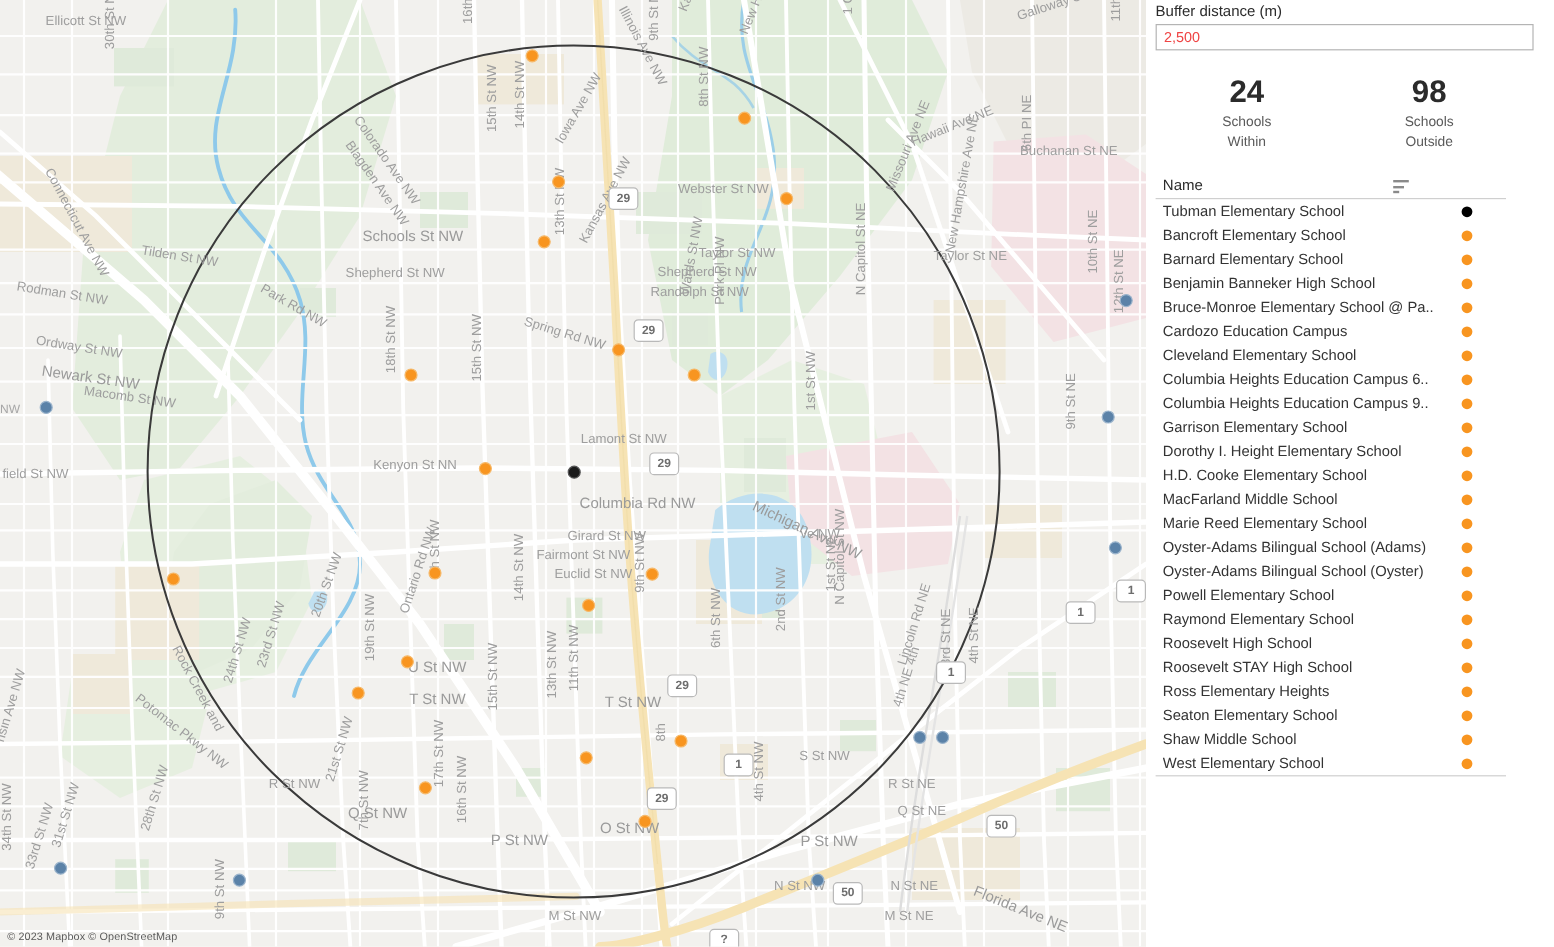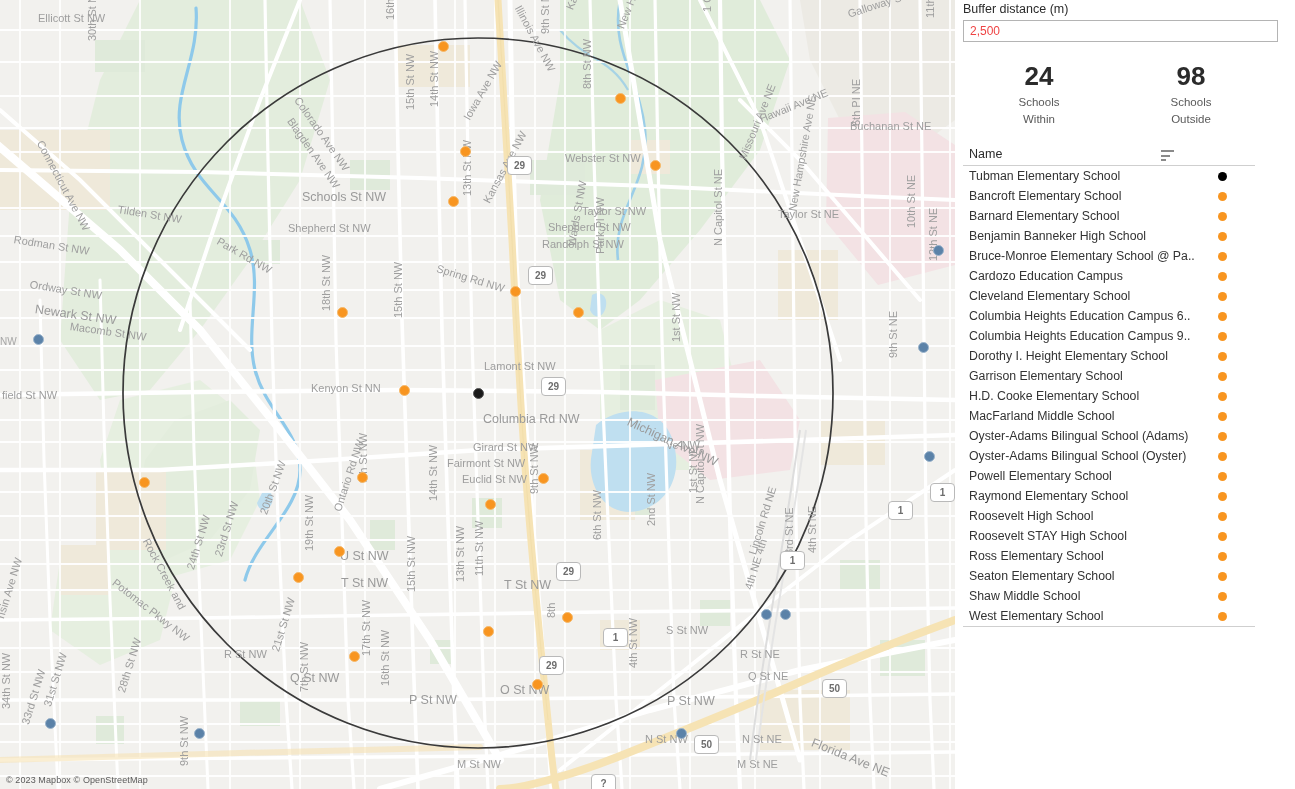--- a/index.html
+++ b/index.html
@@ -567,36 +567,40 @@
           </div>
           <div class="trow">
             <div class="tname">Columbia Heights Education Campus 6..</div>
             <div class="tdot orange"></div>
           </div>
           <div class="trow">
             <div class="tname">Columbia Heights Education Campus 9..</div>
             <div class="tdot orange"></div>
           </div>
           <div class="trow">
+            <div class="tname">Garrison Elementary School</div>
+            <div class="tdot orange"></div>
+          </div>
+          <div class="trow">
             <div class="tname">Dorothy I. Height Elementary School</div>
             <div class="tdot orange"></div>
           </div>
           <div class="trow">
-            <div class="tname">Garrison Elementary School</div>
-            <div class="tdot orange"></div>
-          </div>
-          <div class="trow">
             <div class="tname">H.D. Cooke Elementary School</div>
             <div class="tdot orange"></div>
           </div>
           <div class="trow">
             <div class="tname">MacFarland Middle School</div>
             <div class="tdot orange"></div>
           </div>
           <div class="trow">
+            <div class="tname">Marie Reed Elementary School</div>
+            <div class="tdot orange"></div>
+          </div>
+          <div class="trow">
             <div class="tname">Oyster-Adams Bilingual School (Adams)</div>
             <div class="tdot orange"></div>
           </div>
           <div class="trow">
             <div class="tname">Oyster-Adams Bilingual School (Oyster)</div>
             <div class="tdot orange"></div>
           </div>
           <div class="trow">
             <div class="tname">Powell Elementary School</div>
             <div class="tdot orange"></div>
@@ -607,21 +611,21 @@
           </div>
           <div class="trow">
             <div class="tname">Roosevelt High School</div>
             <div class="tdot orange"></div>
           </div>
           <div class="trow">
             <div class="tname">Roosevelt STAY High School</div>
             <div class="tdot orange"></div>
           </div>
           <div class="trow">
-            <div class="tname">Ross Elementary School</div>
+            <div class="tname">Ross Elementary Heights</div>
             <div class="tdot orange"></div>
           </div>
           <div class="trow">
             <div class="tname">Seaton Elementary School</div>
             <div class="tdot orange"></div>
           </div>
           <div class="trow">
             <div class="tname">Shaw Middle School</div>
             <div class="tdot orange"></div>
           </div>

